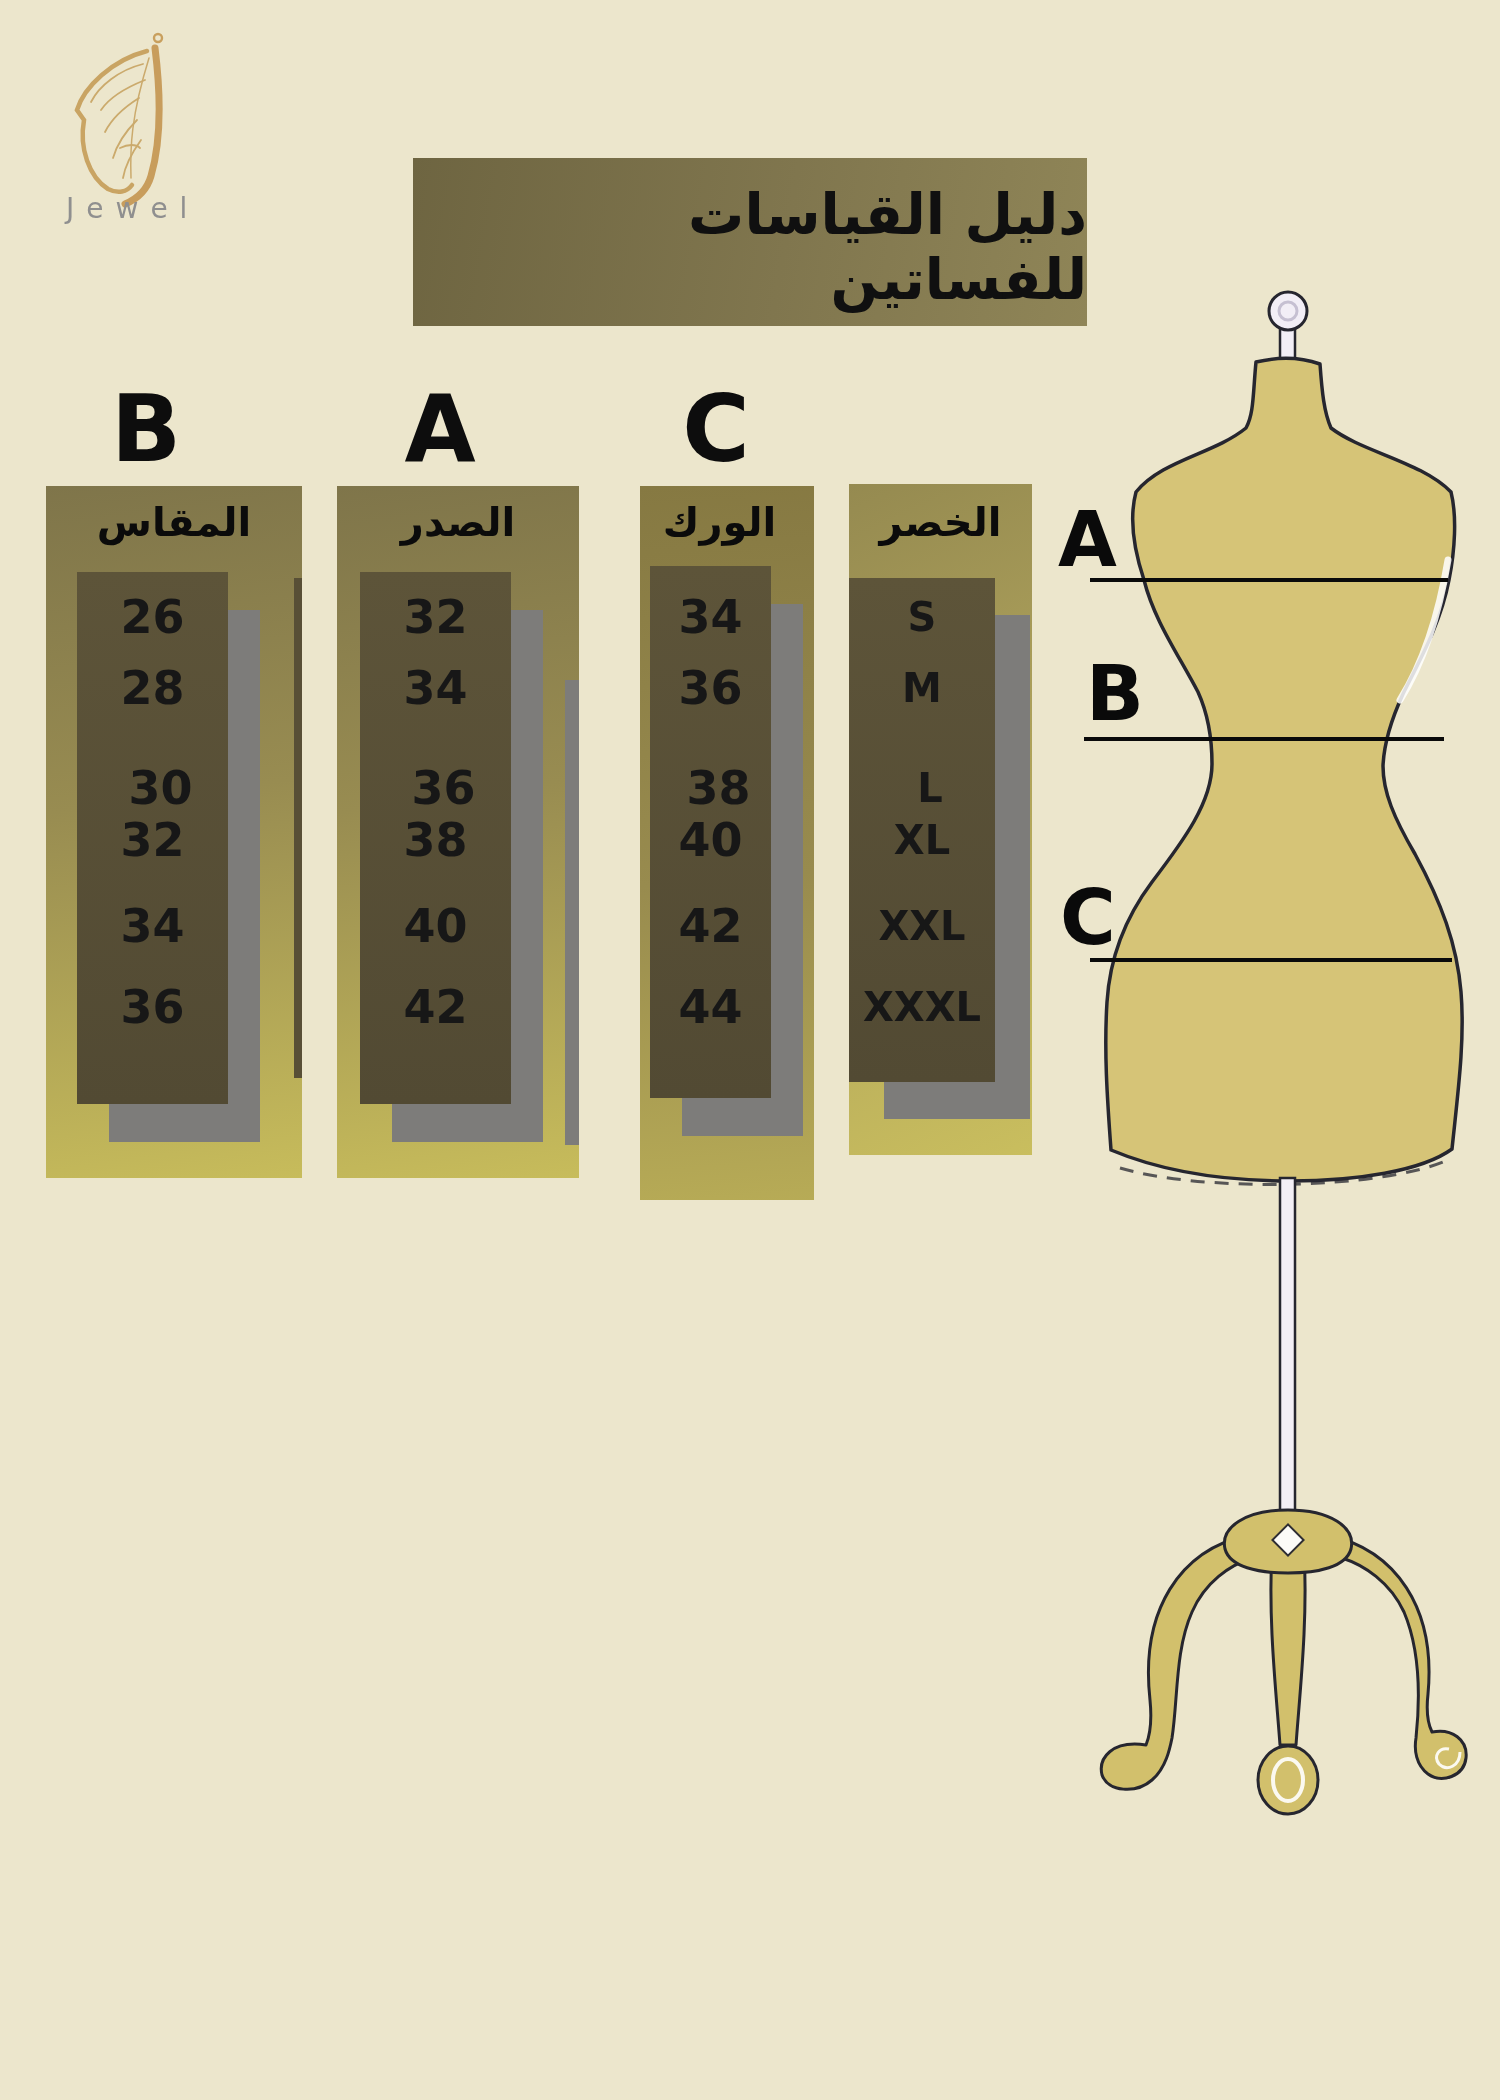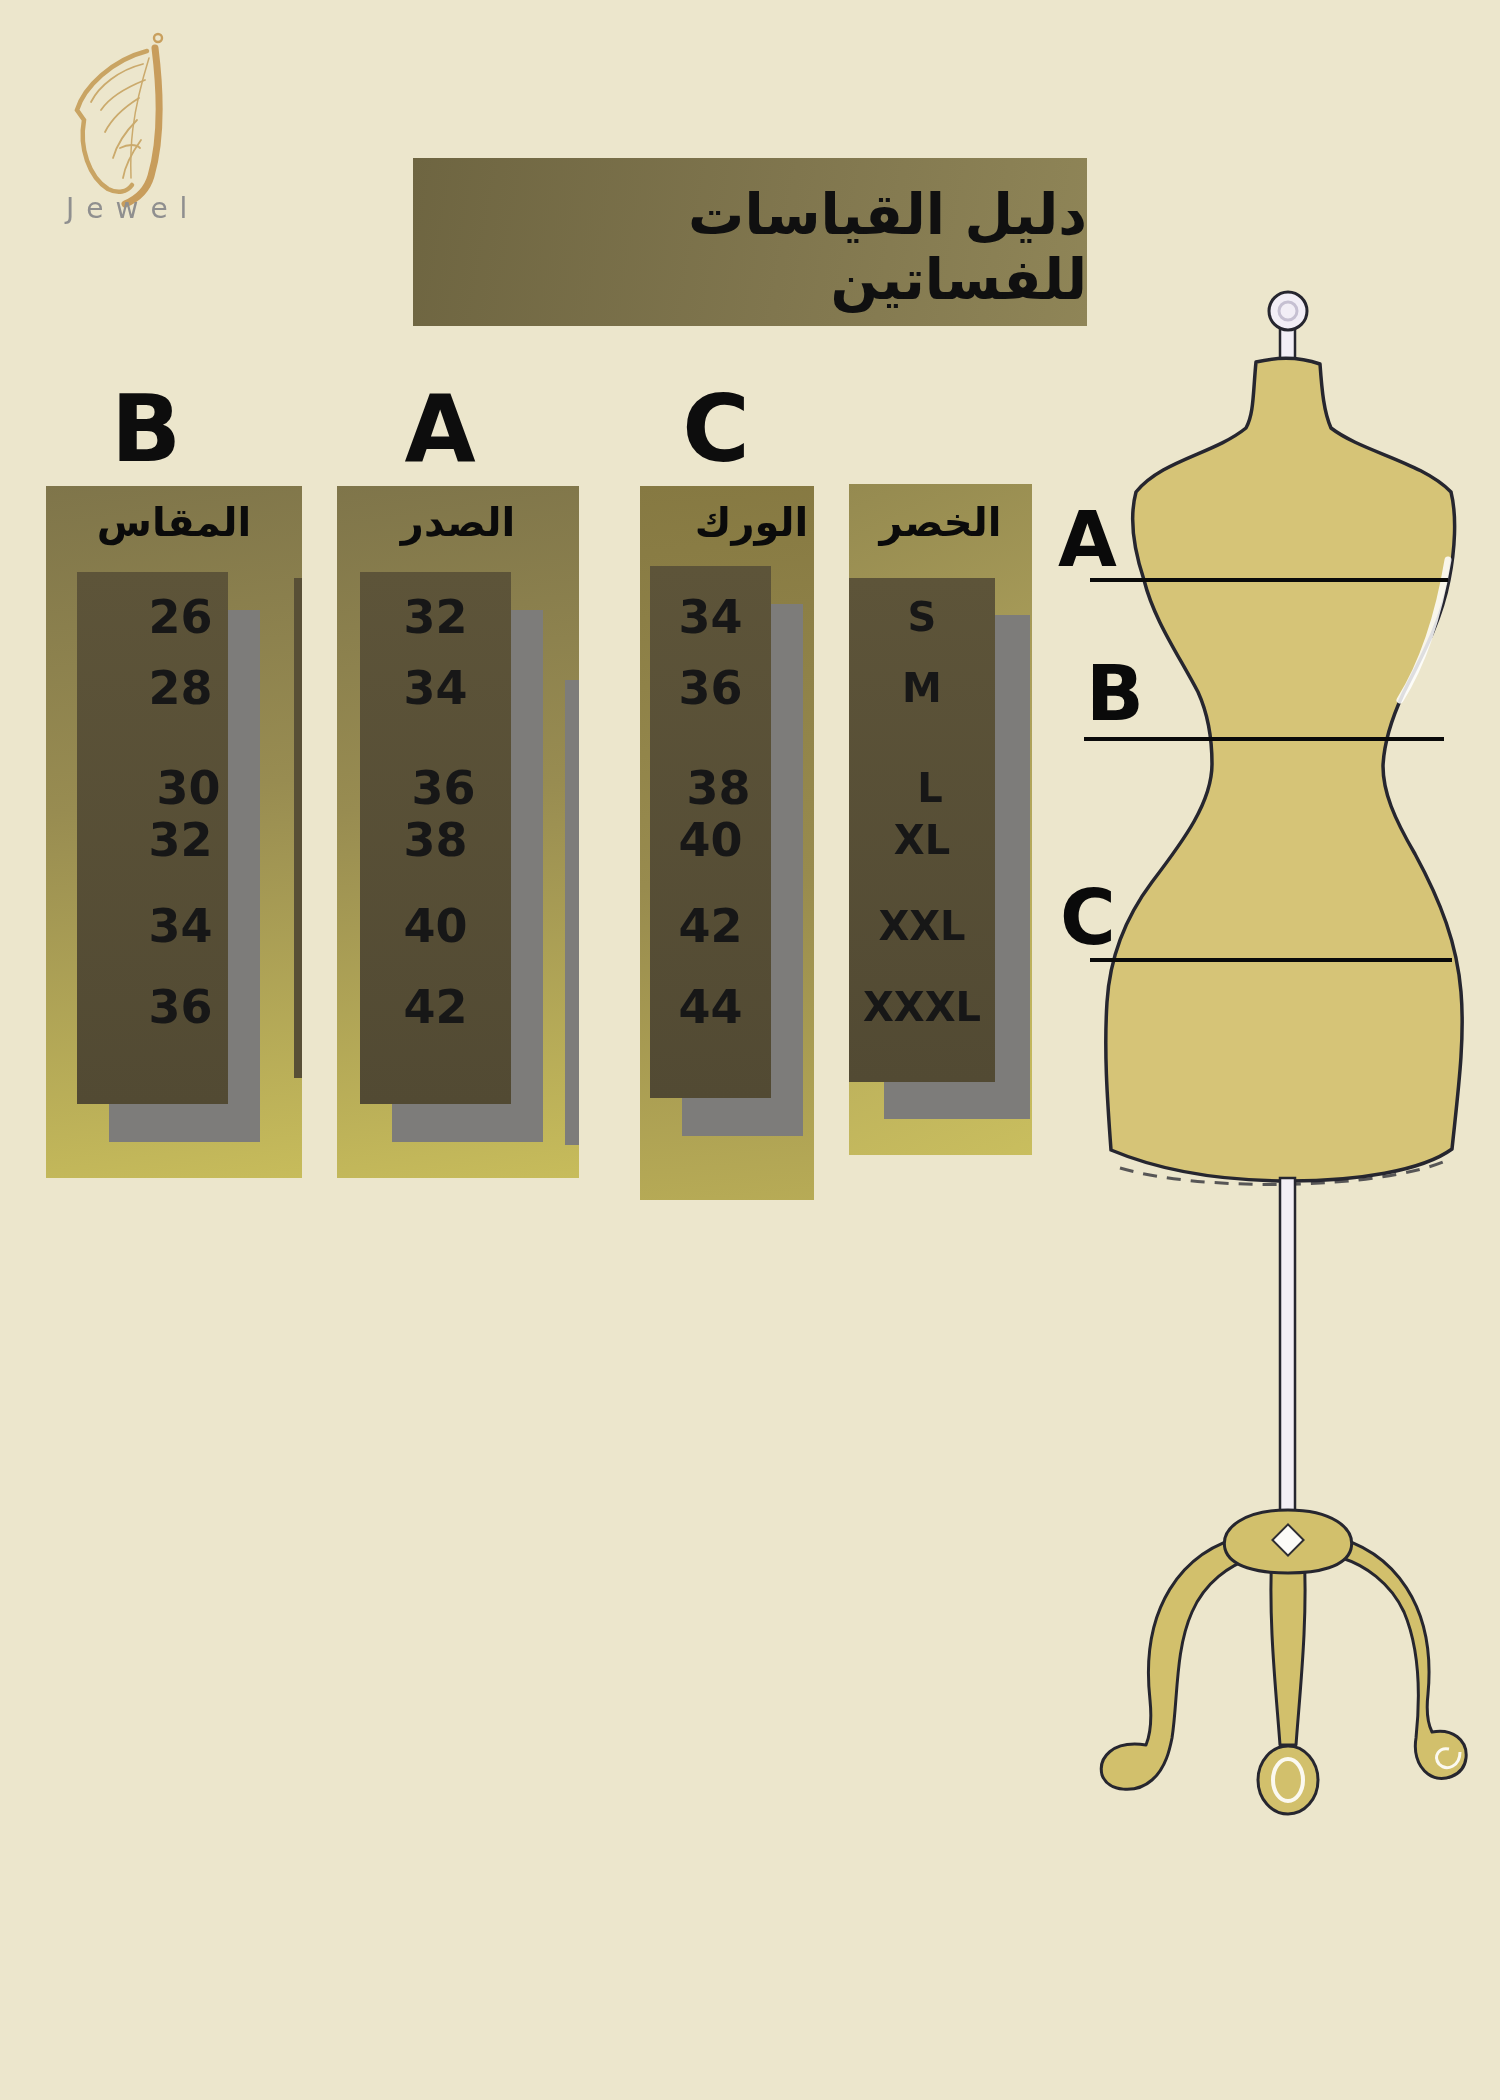--- a/index.html
+++ b/index.html
@@ -41,25 +41,25 @@
   .inner.col-c{left:650px;top:566px;width:121px;height:532px;}
   .inner.col-s{left:849px;top:578px;width:146px;height:504px;}
 
   .edge-dark{left:294px;top:578px;width:8px;height:500px;background:#584f36;}
   .edge-gray{left:565px;top:680px;width:14px;height:465px;background:#7d7c7a;}
 
   .col-header{top:496px;height:52px;font-size:40px;font-weight:700;color:#0b0b0b;
               text-align:center;line-height:52px;direction:rtl;}
   .col-header.b{left:46px;width:256px;}
   .col-header.a{left:337px;width:242px;}
-  .col-header.c{left:672px;width:159px;}
+  .col-header.c{left:640px;width:159px;}
   .col-header.s{left:849px;width:183px;}
 
   .cell{height:64px;line-height:64px;text-align:center;font-size:46px;font-weight:700;color:#171717;}
-  .cell.col-b{left:77px;width:151px;padding-left:28px;}
+  .cell.col-b{left:77px;width:151px;}
   .cell.col-a{left:360px;width:151px;}
   .cell.col-c{left:650px;width:121px;}
   .cell.col-s{left:849px;width:146px;font-size:40px;}
   .r0{top:585px;}.r1{top:656px;}.r2{top:756px;margin-left:8px;}.r3{top:808px;}.r4{top:894px;}.r5{top:975px;}
 
   
   .m-label{font-size:76px;font-weight:800;color:#0a0a0a;line-height:1;}
   .m-label.la{left:1058px;top:502px;}
   .m-label.lb{left:1086px;top:656px;}
   .m-label.lc{left:1060px;top:880px;}

